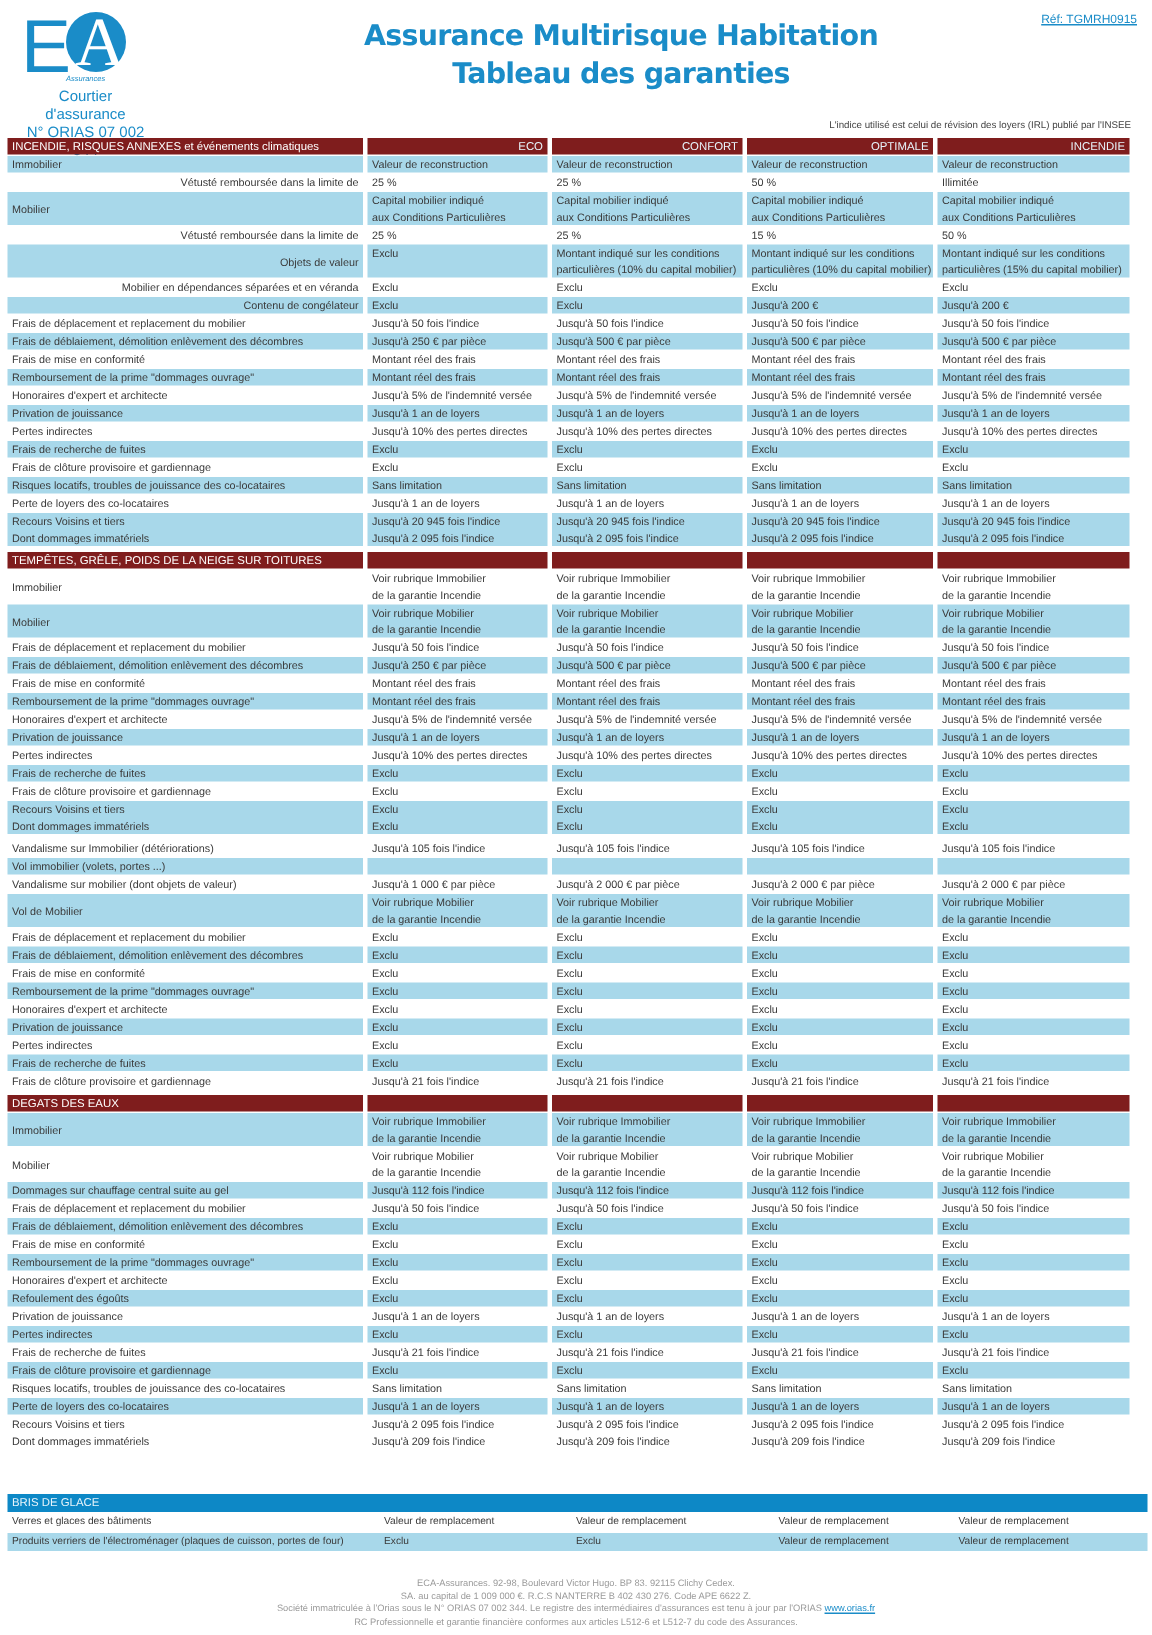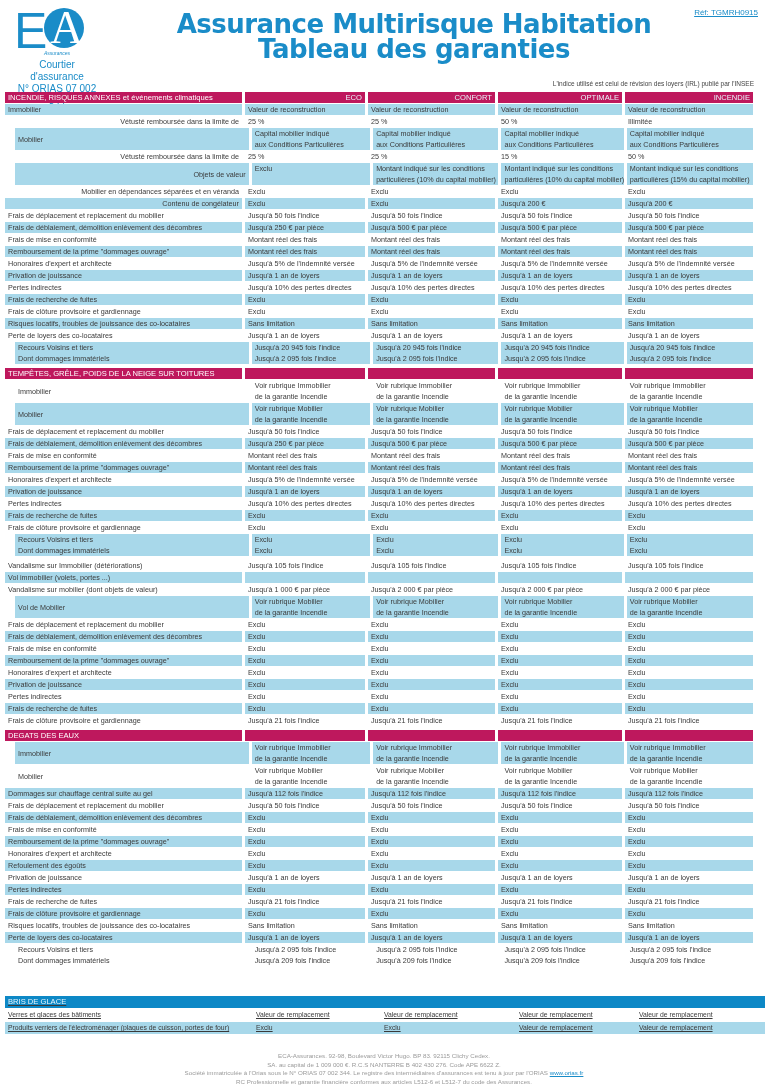--- a/index.html
+++ b/index.html
@@ -7,42 +7,42 @@
   body { font-family: "Liberation Sans", sans-serif; color: #3a3a3a; position: relative; }
 
   .header { position: relative; height: 90px; }
   .logo { position: absolute; left: 14px; top: 4px; width: 90px; height: 54px; }
   .logo-e { position: absolute; left: 0; top: 2px; font-size: 50px; color: #1a8cc8; font-family: "Liberation Sans", sans-serif; line-height: 50px; }
   .logo-circle { position: absolute; left: 30px; top: 4px; width: 40px; height: 40px; border-radius: 50%; background: #1a8cc8; }
   .logo-a { position: absolute; left: 36px; top: 0px; font-size: 46px; color: #ffffff; line-height: 48px; font-family: "Liberation Serif", serif; }
   .logo-sub { position: absolute; left: 30px; top: 46px; font-size: 5px; color: #1a8cc8; font-style: italic; }
   .broker { position: absolute; left: 12px; top: 59px; width: 90px; text-align: center; font-size: 10px; color: #1a8cc8; line-height: 12px; }
   .ref { position: absolute; right: 10px; top: 8px; font-size: 8px; color: #1a8cc8; text-decoration: underline; }
-  .title { position: absolute; left: 140px; right: 80px; top: 12px; text-align: center; font-family: "DejaVu Sans", sans-serif; font-weight: bold; color: #1a8cc8; font-size: 26px; line-height: 25px; letter-spacing: -0.5px; }
+  .title { position: absolute; left: 140px; right: 80px; top: 12px; text-align: center; font-family: "DejaVu Sans", sans-serif; font-weight: bold; color: #1a8cc8; font-size: 19px; line-height: 25px; letter-spacing: -0.5px; }
   .index-note { position: absolute; right: 14px; top: 80px; font-size: 6.5px; color: #444; }
 
   .grid { position: absolute; left: 5px; width: 748px; }
   .row { display: flex; width: 748px; margin-bottom: 1px; }
   .cell { font-size: 7.2px; line-height: 11px; padding: 0 3px; white-space: nowrap; overflow: hidden; }
   .c0 { width: 237px; margin-right: 3px; }
   .c1 { width: 120px; margin-right: 3px; }
   .c2 { width: 127px; margin-right: 3px; }
   .c3 { width: 124px; margin-right: 3px; }
   .c4 { width: 128px; }
   .shade .cell { background: #a8d8ea; }
-  .sec .cell { background: #be185d; color: #e8f4fb; font-size: 7.6px; }
+  .sec .cell { background: #7f1d1d; color: #e8f4fb; font-size: 7.6px; }
   .sec .c0 { color: #ffffff; }
   .sec .colhead { text-align: right; }
   .right { text-align: right; }
   .h1 .cell { height: 11px; }
   .h2 .cell { height: 22px; }
-  .h2.vmid .c0 { display: flex; align-items: center; margin-left: 10px; }
+  .h2.vmid .c0 { display: flex; align-items: center; }
   .h2.vmid .c0.right { justify-content: flex-end; }
 
-  .bris { position: absolute; left: 5px; width: 760px; top: 996px; text-decoration: underline; }
+  .bris { position: absolute; left: 5px; width: 760px; top: 996px; }
   .bris-head { background: #0d88c6; color: #e8f4fb; font-size: 7.6px; line-height: 12px; padding: 0 3px; }
   .bris-row { display: flex; font-size: 6.8px; line-height: 12px; height: 12px; margin-top: 1px; }
   .bris-row.shade { background: #a8d8ea; }
   .bris-row > div { padding: 0 3px; white-space: nowrap; }
   .b0 { width: 248px; } .b1 { width: 128px; } .b2 { width: 135px; } .b3 { width: 120px; } .b4 { width: 120px; }
 
   .footer { position: absolute; left: 0; right: 0; top: 1052px; text-align: center; font-size: 6.2px; line-height: 8.5px; color: #9a9a9a; }
   .footer a { color: #1a8cc8; text-decoration: underline; }
 </style>
 </head>

